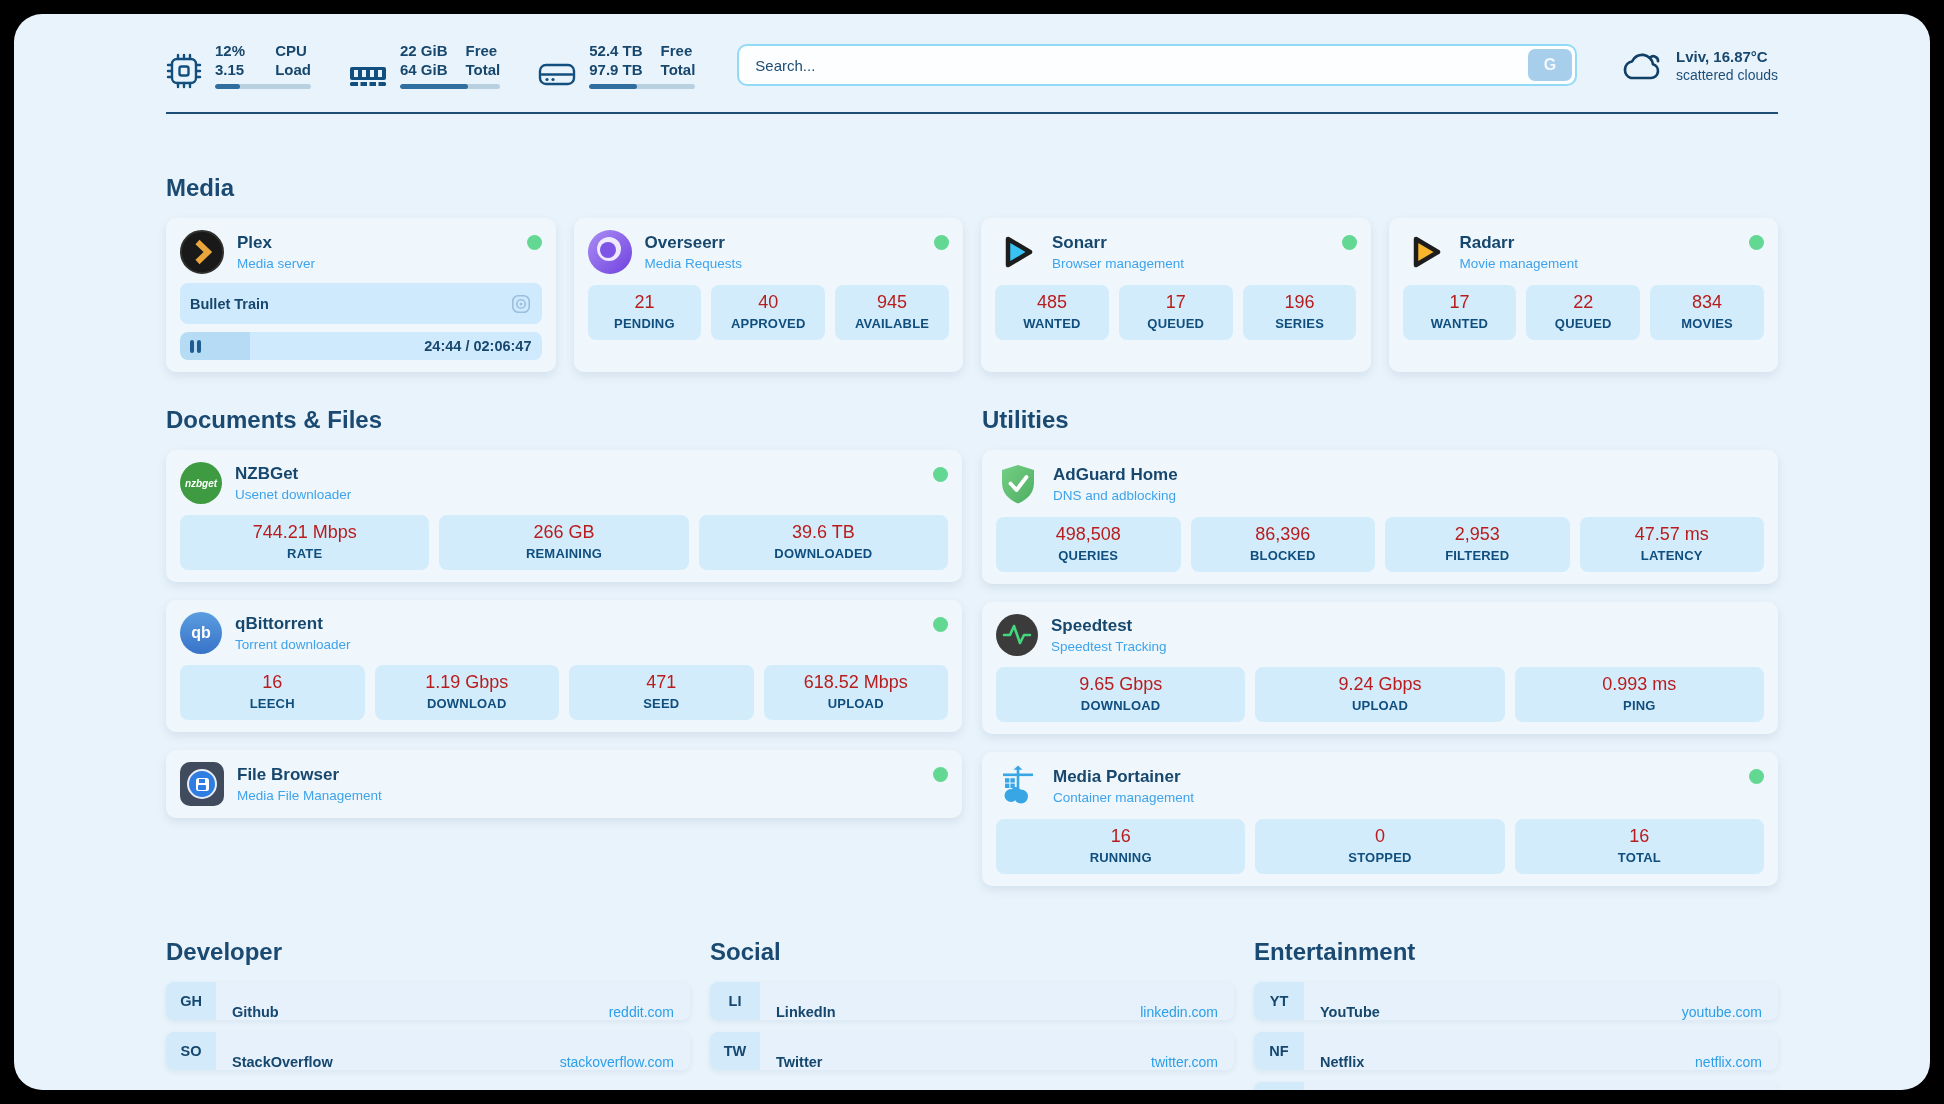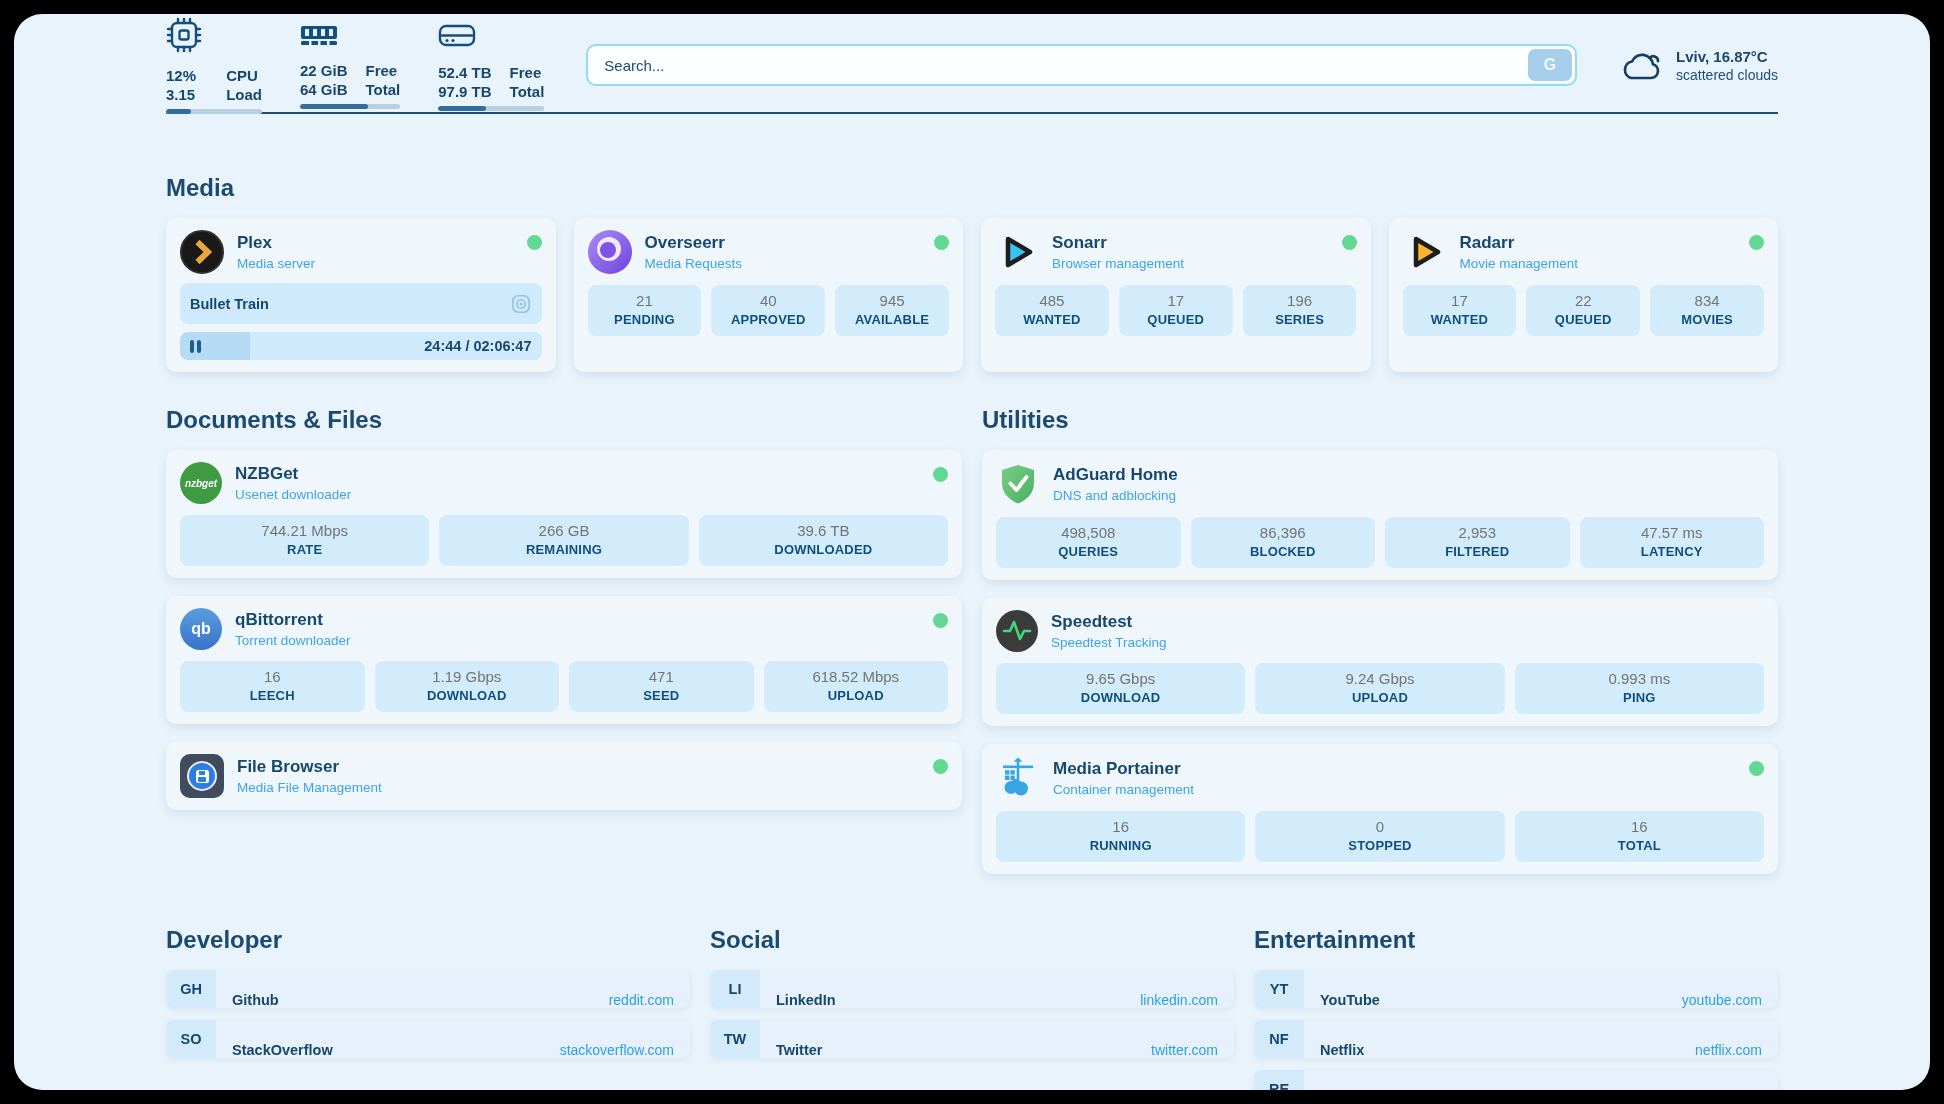--- a/index.html
+++ b/index.html
@@ -8,21 +8,21 @@
 
   .panel {
     position: absolute; inset: 14px; background: #e9f3fb;
     border-radius: 28px; overflow: hidden;
   }
   .content { padding: 0 152px; }
 
   
   .topbar { display: flex; align-items: center; padding-top: 26px; height: 76px; }
   .sysstats { display: flex; gap: 38px; align-items: center; }
-  .sg { display: flex; align-items: flex-start; gap: 13px; flex-direction: column; }
+  .sg { display: flex; align-items: flex-end; gap: 13px; }
   .sg svg { flex: none; }
   .sg-body { min-width: 96px; }
   .sg-grid { display: grid; grid-template-columns: auto auto; column-gap: 18px; justify-content: space-between;
              font-size: 15px; font-weight: 600; color: #17476d; line-height: 19px; }
   .pbar { height: 5px; background: #b9d0e1; border-radius: 3px; margin-top: 5px; overflow: hidden; }
   .pbar i { display: block; height: 100%; background: #2f6e9e; border-radius: 3px; }
 
   .search { flex: 1; margin-left: 42px; position: relative; height: 42px; }
   .search input { width: 100%; height: 100%; border: 2px solid #92dbf6; border-radius: 10px;
     background: #fcfeff; padding: 0 58px 0 16px; font-size: 15px; color: #17476d;
@@ -47,21 +47,21 @@
           box-shadow: 0 4px 10px rgba(23,71,109,.10); cursor: pointer; }
 
   .card-head { display: flex; align-items: center; gap: 13px; }
   .titles .name { font-size: 17px; font-weight: 700; color: #17476d; }
   .titles .sub  { font-size: 13.5px; color: #3ea3ea; margin-top: 3px; }
   .status-dot { width: 15px; height: 15px; border-radius: 50%; background: #63d893;
                 margin-left: auto; align-self: flex-start; margin-top: 5px; flex: none; }
 
   .stats { display: flex; gap: 10px; margin-top: 11px; }
   .stat { flex: 1; background: #d3ecfb; border-radius: 8px; text-align: center; padding: 7px 2px 9px; }
-  .stat .v { font-size: 15px; color: #737373; }
+  .stat .v { font-size: 18px; color: #b91c1c; }
   .stat .l { font-size: 13px; font-weight: 700; color: #0f4e7e; margin-top: 3px; letter-spacing: .2px; }
 
   
   .app-icon { width: 44px; height: 44px; flex: none; display: flex; align-items: center; justify-content: center; }
   .circle { border-radius: 50%; display: flex; align-items: center; justify-content: center; }
   .plex-bg { width: 44px; height: 44px; background: #191919; border: 2px solid #30302c; }
   .ovs-bg { width: 44px; height: 44px; background: linear-gradient(135deg,#ab8df3,#6f42e0); position: relative; overflow: hidden; }
   .ovs-eye { position: absolute; top: 7px; left: 9px; width: 24px; height: 24px; border-radius: 50%; background: #efeafd; }
   .ovs-pupil { position: absolute; top: 12px; left: 12px; width: 16px; height: 16px; border-radius: 50%; background: #7d54e6; }
   .nzb-bg { width: 42px; height: 42px; background: #3f9b41; color: #fff; font-size: 10px; font-weight: 700; font-style: italic; }

